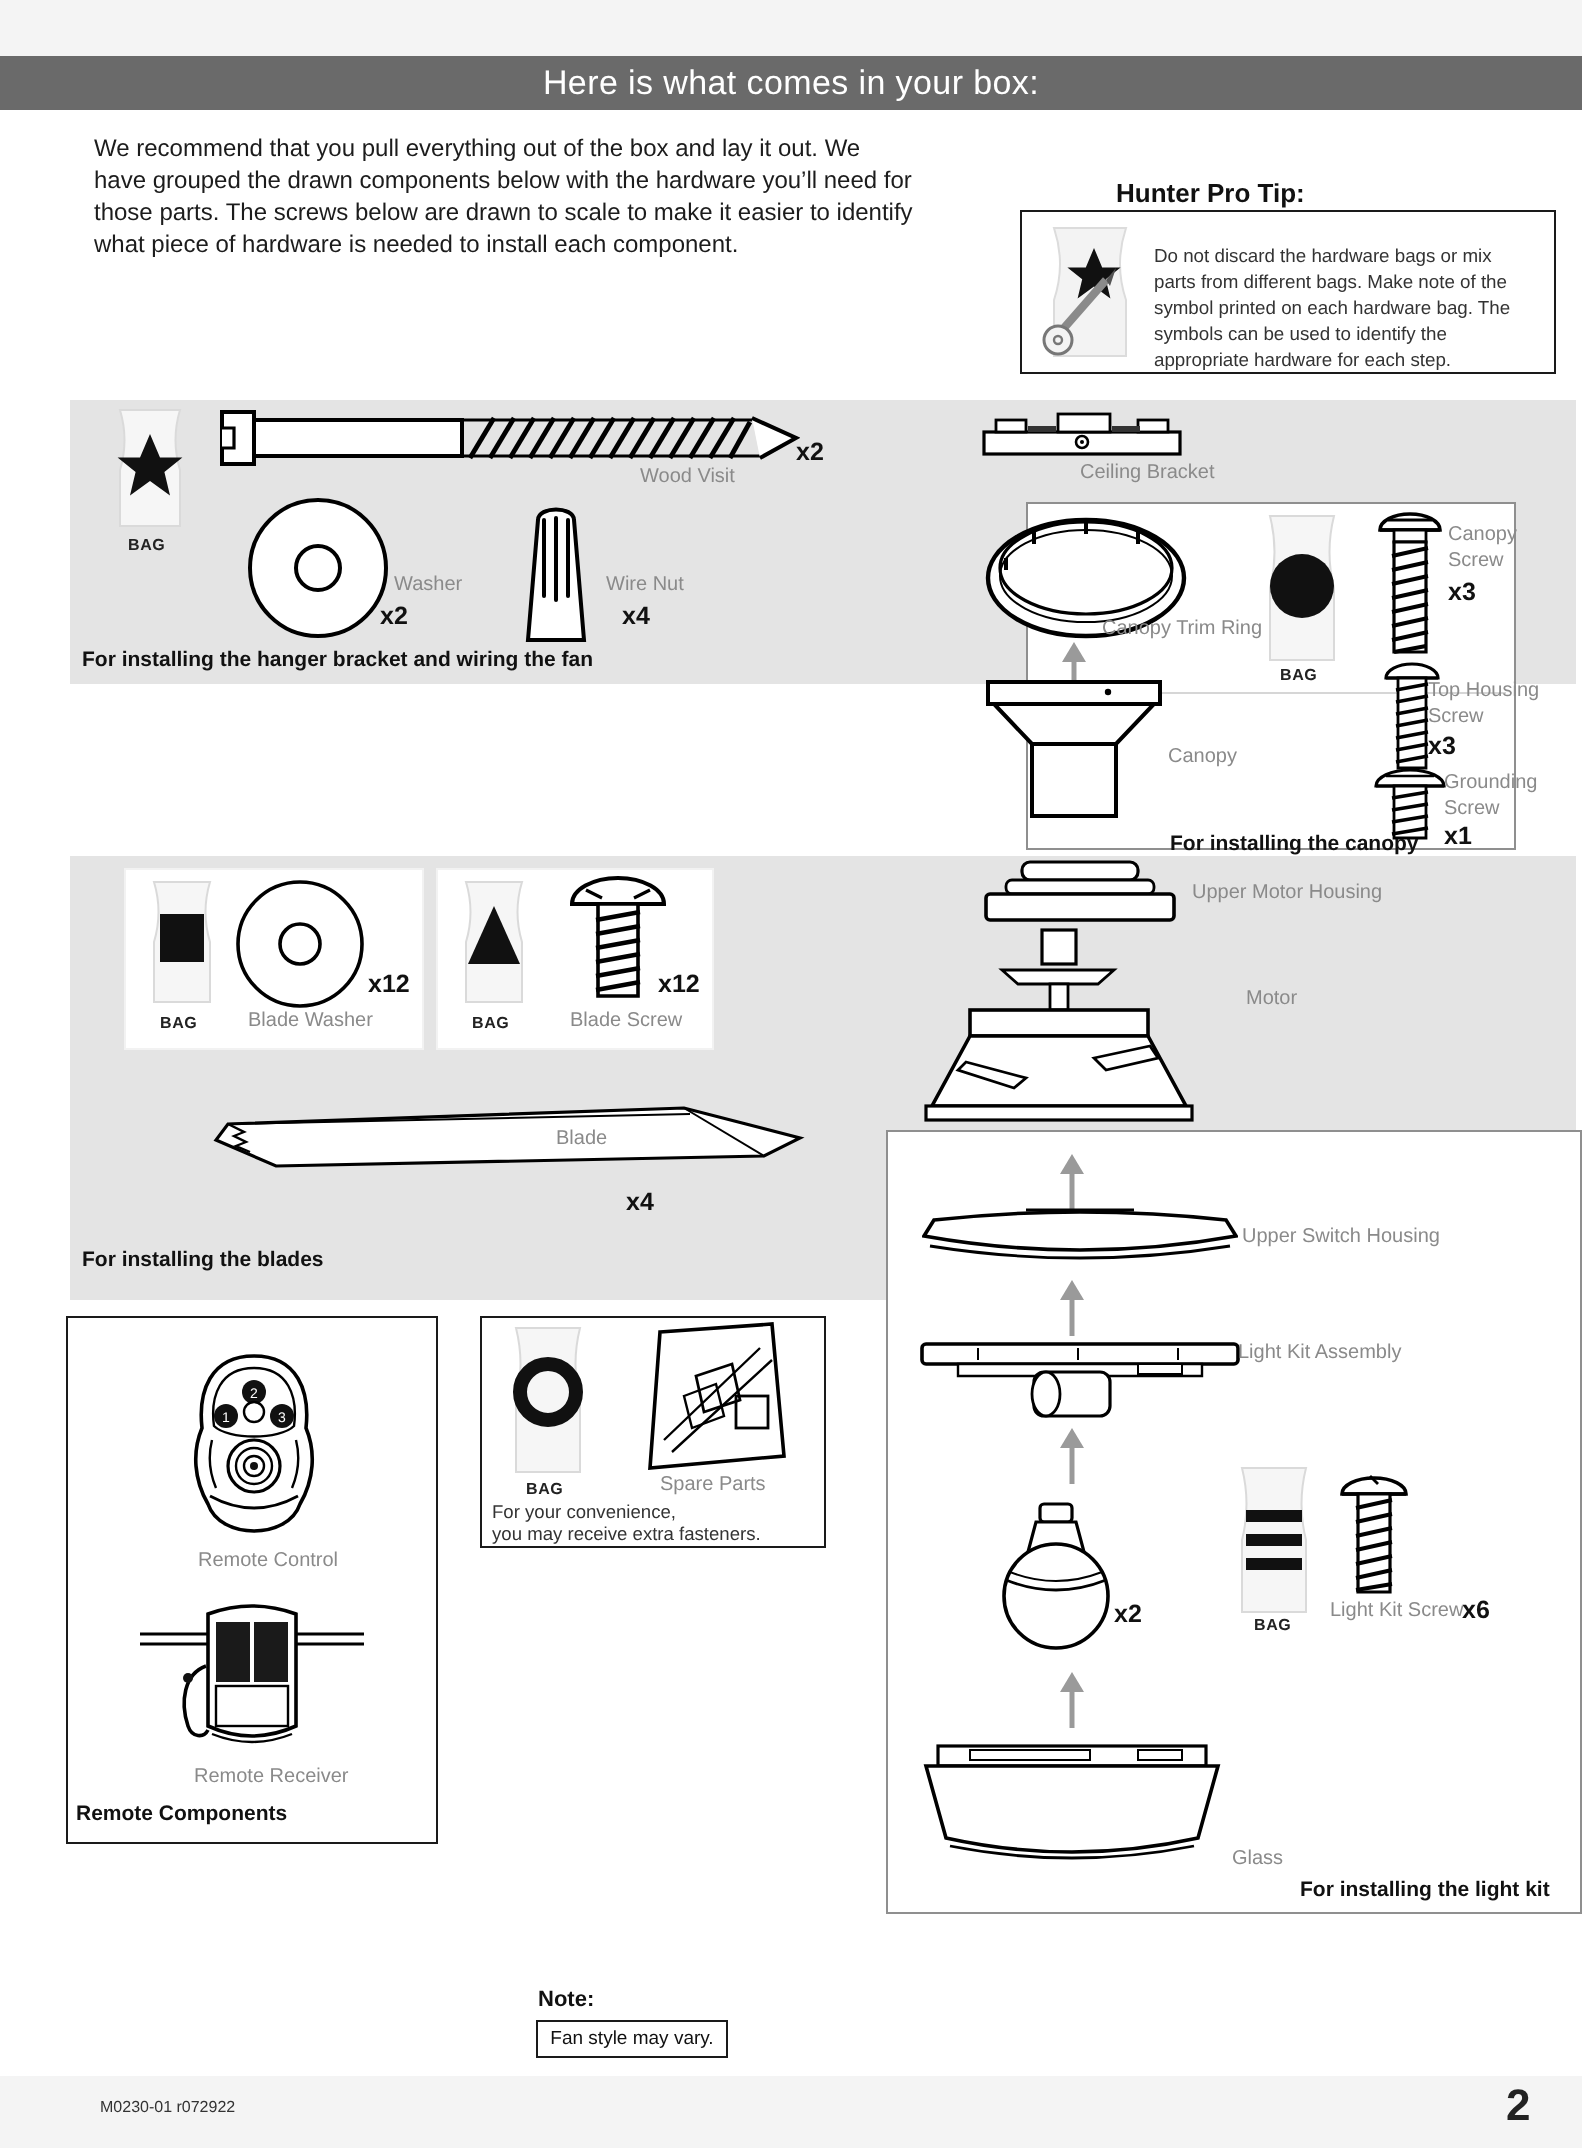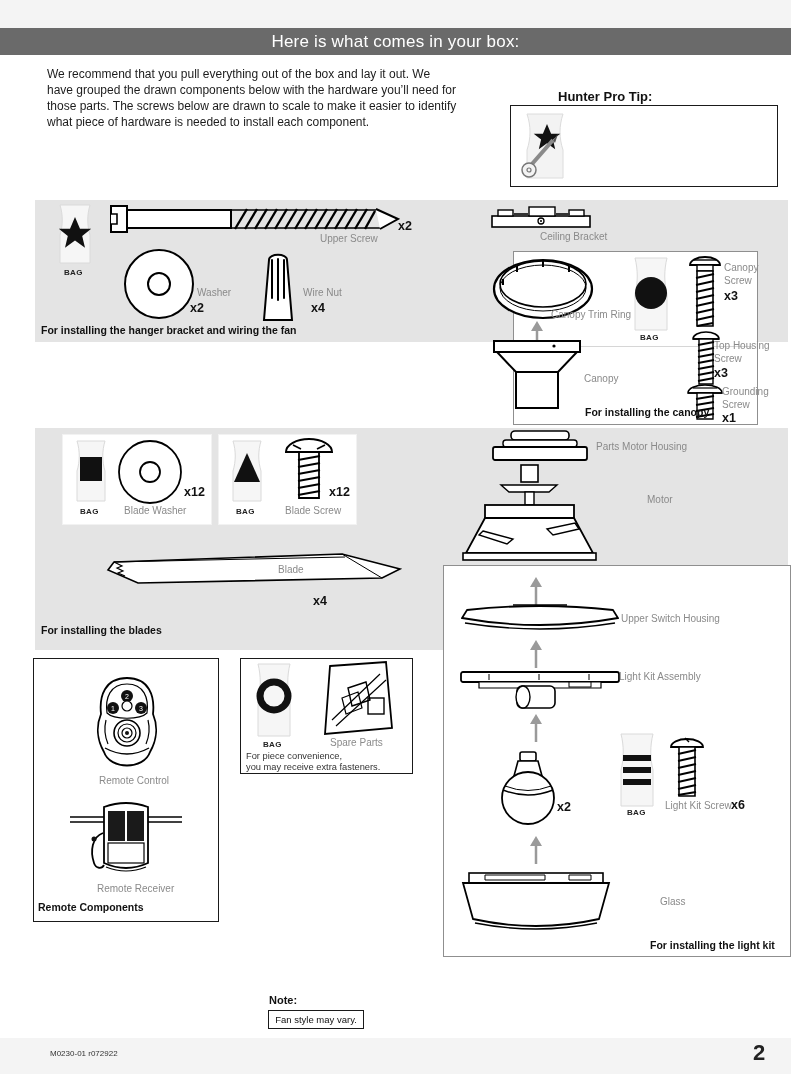--- a/index.html
+++ b/index.html
@@ -42,20 +42,21 @@
   <div class="abs tiptitle" style="left:510px;top:89px;">Hunter Pro Tip:</div>
   <div class="abs blackbox" style="left:510px;top:105px;width:266px;height:80px;">
     <svg class="abs" style="left:8px;top:6px;" width="52" height="68" viewBox="0 0 52 68">
       <path d="M8,2 H44 C40,14 40,26 44,38 V66 H8 V38 C12,26 12,14 8,2 Z" fill="#f3f3f3" stroke="#dcdcdc" stroke-width="1"></path>
       <polygon transform="translate(28,26)" points="0,-14 4.1,-4.3 13.3,-4.3 5.9,1.6 8.2,11.3 0,5.3 -8.2,11.3 -5.9,1.6 -13.3,-4.3 -4.1,-4.3" fill="#111"></polygon>
       <line x1="6" y1="60" x2="34" y2="28" stroke="#8a8a8a" stroke-width="4"></line>
       <polygon points="34,28 39,22 36,31" fill="#555"></polygon>
       <circle cx="10" cy="58" r="7" fill="#f3f3f3" stroke="#777" stroke-width="1.5"></circle>
       <circle cx="10" cy="58" r="2" fill="none" stroke="#777" stroke-width="1.2"></circle>
     </svg>
+    <div class="abs tipbody" style="left:66px;top:15px;width:192px;">Do not discard the hardware bags or mix parts from different bags. Make note of the symbol printed on each hardware bag. The symbols can be used to identify the appropriate hardware for each step.</div>
   </div>
 
   <div class="abs band" style="left:35px;top:200px;width:753px;height:142px;"></div>
 
   <svg class="abs" style="left:54px;top:204px;" width="42" height="60" viewBox="0 0 42 60">
     <path d="M6,1 H36 C33,11 33,21 36,31 V59 H6 V31 C9,21 9,11 6,1 Z" fill="#f6f6f6" stroke="#dadada"></path>
     <polygon transform="translate(21,30)" points="0,-17 5,-5.2 16.2,-5.2 7.2,2 10,13.7 0,6.5 -10,13.7 -7.2,2 -16.2,-5.2 -5,-5.2" fill="#111"></polygon>
   </svg>
   <div class="abs bagtxt" style="left:64px;top:268px;">BAG</div>
 
@@ -75,21 +76,21 @@
         <line x1="197" y1="28" x2="209" y2="8"></line>
       <line x1="207" y1="28" x2="219" y2="8"></line>
         <line x1="217" y1="28" x2="229" y2="8"></line>
       <line x1="227" y1="28" x2="239" y2="8"></line>
         <line x1="237" y1="28" x2="249" y2="8"></line>
       <line x1="247" y1="28" x2="259" y2="8"></line>
         <line x1="257" y1="28" x2="267" y2="10"></line>
     </g>
     <path d="M268,8 L290,18 L272,28" fill="#fff" stroke="#000" stroke-width="2"></path>
   </svg>
-  <div class="abs plabel" style="left:320px;top:233px;">Upper Screw</div>
+  <div class="abs plabel" style="left:320px;top:233px;">Wood Visit</div>
   <div class="abs qty" style="left:398px;top:219px;">x2</div>
 
   <svg class="abs" style="left:122px;top:247px;" width="74" height="74" viewBox="0 0 74 74">
     <circle cx="37" cy="37" r="34" fill="#fff" stroke="#000" stroke-width="2"></circle>
     <circle cx="37" cy="37" r="11" fill="#fff" stroke="#000" stroke-width="2"></circle>
   </svg>
   <div class="abs plabel" style="left:197px;top:287px;">Washer</div>
   <div class="abs qty" style="left:190px;top:301px;">x2</div>
 
   <svg class="abs" style="left:259px;top:250px;" width="38" height="72" viewBox="0 0 38 72">
@@ -198,21 +199,21 @@
   <div class="abs plabel" style="left:722px;top:399px;">Screw</div>
   <div class="abs qty" style="left:722px;top:411px;">x1</div>
 
   <svg class="abs" style="left:492px;top:338px;" width="90" height="72" viewBox="0 0 90 72">
     <rect x="2" y="3" width="86" height="11" fill="#fff" stroke="#000" stroke-width="2"></rect>
     <polygon points="5,14 85,14 66,34 24,34" fill="#fff" stroke="#000" stroke-width="2"></polygon>
     <rect x="24" y="34" width="42" height="36" fill="#fff" stroke="#000" stroke-width="2"></rect>
     <circle cx="62" cy="8" r="1.6" fill="#000"></circle>
   </svg>
   <div class="abs plabel" style="left:584px;top:373px;">Canopy</div>
-  <div class="abs caption" style="left:585px;top:406px;">For installing the canopy</div>
+  <div class="abs caption" style="left:585px;top:416px;">For installing the canopy</div>
 
   <div class="abs band" style="left:35px;top:428px;width:753px;height:222px;"></div>
 
   <div class="abs" style="left:62px;top:434px;width:148px;height:89px;background:#fff;border:1px solid #f2f2f2;"></div>
   <svg class="abs" style="left:71px;top:440px;" width="40" height="62" viewBox="0 0 40 62">
     <path d="M6,1 H34 C31,11 31,21 34,31 V61 H6 V31 C9,21 9,11 6,1 Z" fill="#f6f6f6" stroke="#dadada"></path>
     <rect x="9" y="17" width="22" height="24" fill="#111"></rect>
   </svg>
   <div class="abs bagtxt" style="left:80px;top:507px;">BAG</div>
   <svg class="abs" style="left:116px;top:438px;" width="68" height="68" viewBox="0 0 68 68">
@@ -253,33 +254,33 @@
   </svg>
   <div class="abs plabel" style="left:278px;top:564px;">Blade</div>
   <div class="abs qty" style="left:313px;top:594px;">x4</div>
   <div class="abs caption" style="left:41px;top:624px;">For installing the blades</div>
 
   <svg class="abs" style="left:487px;top:429px;" width="106" height="34" viewBox="0 0 106 34">
     <rect x="24" y="2" width="58" height="9" rx="4" fill="#fff" stroke="#000" stroke-width="1.6"></rect>
     <rect x="16" y="11" width="74" height="7" rx="3" fill="#fff" stroke="#000" stroke-width="1.4"></rect>
     <rect x="6" y="18" width="94" height="13" rx="2" fill="#fff" stroke="#000" stroke-width="1.8"></rect>
   </svg>
-  <div class="abs plabel" style="left:596px;top:441px;">Parts Motor Housing</div>
+  <div class="abs plabel" style="left:596px;top:441px;">Upper Motor Housing</div>
 
   <svg class="abs" style="left:455px;top:463px;" width="148" height="100" viewBox="0 0 148 100">
     <rect x="66" y="2" width="17" height="17" fill="#fff" stroke="#000" stroke-width="1.6"></rect>
     <path d="M46,22 h56 l-8,7 h-40 z" fill="#fff" stroke="#000" stroke-width="1.4"></path>
     <rect x="70" y="29" width="9" height="13" fill="#fff" stroke="#000" stroke-width="1.4"></rect>
     <rect x="30" y="42" width="89" height="13" fill="#fff" stroke="#000" stroke-width="1.8"></rect>
     <polygon points="30,55 119,55 138,90 11,90" fill="#fff" stroke="#000" stroke-width="1.8"></polygon>
     <rect x="8" y="90" width="133" height="7" fill="#fff" stroke="#000" stroke-width="1.6"></rect>
     <polygon points="28,68 58,76 52,81 24,72" fill="#fff" stroke="#000" stroke-width="1.4"></polygon>
     <polygon points="92,66 120,60 124,66 98,72" fill="#fff" stroke="#000" stroke-width="1.4"></polygon>
   </svg>
-  <div class="abs plabel" style="left:608px;top:494px;padding-left:39px;">Motor</div>
+  <div class="abs plabel" style="left:584px;top:494px;padding-left:39px;">Motor</div>
 
   <div class="abs whitebox" style="left:443px;top:565px;width:346px;height:390px;"></div>
 
   <svg class="abs arr" style="left:529px;top:577px;" width="14" height="28" viewBox="0 0 14 28">
       <polygon points="7,0 13,10 1,10"></polygon>
       <line x1="7" y1="8" x2="7" y2="28"></line>
     </svg>
   <svg class="abs" style="left:461px;top:601px;" width="158" height="32" viewBox="0 0 158 32">
     <path d="M6,9 Q79,1 152,9 L157,17 Q79,31 1,17 Z" fill="#fff" stroke="#000" stroke-width="1.8"></path>
     <path d="M4,22 Q79,34 154,22" fill="none" stroke="#000" stroke-width="1.4"></path>
@@ -349,21 +350,21 @@
       <polygon points="7,0 13,10 1,10"></polygon>
       <line x1="7" y1="8" x2="7" y2="28"></line>
     </svg>
 
   <svg class="abs" style="left:461px;top:871px;" width="150" height="66" viewBox="0 0 150 66">
     <rect x="8" y="2" width="134" height="10" fill="#fff" stroke="#000" stroke-width="1.6"></rect>
     <path d="M24,4 h60 v5 h-60 z M108,4 h22 v5 h-22 z" fill="#fff" stroke="#000" stroke-width="1"></path>
     <path d="M2,12 H148 L138,48 Q75,62 12,48 Z" fill="#fff" stroke="#000" stroke-width="1.8"></path>
     <path d="M14,52 Q75,64 136,52" fill="none" stroke="#000" stroke-width="1.4"></path>
   </svg>
-  <div class="abs plabel" style="left:616px;top:896px;margin-left:44px;">Glass</div>
+  <div class="abs plabel" style="left:616px;top:924px;">Glass</div>
   <div class="abs caption" style="left:650px;top:939px;">For installing the light kit</div>
 
   <div class="abs blackbox" style="left:33px;top:658px;width:184px;height:262px;border-width:1px;"></div>
   <svg class="abs" style="left:92px;top:676px;" width="70" height="98" viewBox="0 0 70 98">
     <path d="M35,2 C13,2 7,20 9,38 C4,50 5,64 12,76 C18,94 52,94 58,76 C65,64 66,50 61,38 C63,20 57,2 35,2 Z" fill="#fff" stroke="#000" stroke-width="1.8"></path>
     <path d="M35,8 C18,8 13,22 15,37 C22,44 48,44 55,37 C57,22 52,8 35,8 Z" fill="#fff" stroke="#000" stroke-width="1.2"></path>
     <circle cx="35" cy="20" r="6" fill="#111"></circle>
     <circle cx="21" cy="32" r="6" fill="#111"></circle>
     <circle cx="49" cy="32" r="6" fill="#111"></circle>
     <circle cx="35" cy="30" r="5" fill="#fff" stroke="#000" stroke-width="1.2"></circle>
@@ -404,21 +405,21 @@
   </svg>
   <div class="abs bagtxt" style="left:263px;top:740px;">BAG</div>
   <svg class="abs" style="left:322px;top:660px;" width="72" height="76" viewBox="0 0 72 76">
     <polygon points="8,6 64,2 70,68 3,74" fill="#fff" stroke="#000" stroke-width="1.8"></polygon>
     <path d="M10,60 L58,14 M14,66 L64,20" fill="none" stroke="#000" stroke-width="1.2"></path>
     <polygon points="26,28 44,22 48,40 30,46" fill="none" stroke="#000" stroke-width="1.4"></polygon>
     <polygon points="20,38 36,32 40,48 24,54" fill="none" stroke="#000" stroke-width="1.2"></polygon>
     <rect x="46" y="38" width="16" height="16" fill="none" stroke="#000" stroke-width="1.4"></rect>
   </svg>
   <div class="abs plabel" style="left:330px;top:737px;text-align:right;">Spare Parts</div>
-  <div class="abs" style="left:246px;top:751px;font-size:9.3px;color:#333;">For piece convenience,</div>
+  <div class="abs" style="left:246px;top:751px;font-size:9.3px;color:#333;">For your convenience,</div>
   <div class="abs" style="left:246px;top:762px;font-size:9.3px;color:#333;">you may receive extra fasteners.</div>
 
   <div class="abs notetitle" style="left:269px;top:994px;">Note:</div>
   <div class="abs notebox" style="left:268px;top:1010px;width:94px;height:17px;line-height:17px;">Fan style may vary.</div>
 
 
   <div class="abs strip" style="left:0;top:1038px;width:791px;height:36px;"></div>
   <div class="abs docnum" style="left:50px;top:1049px;">M0230-01 r072922</div>
   <div class="abs pagenum" style="left:753px;top:1040px;">2</div>
 

